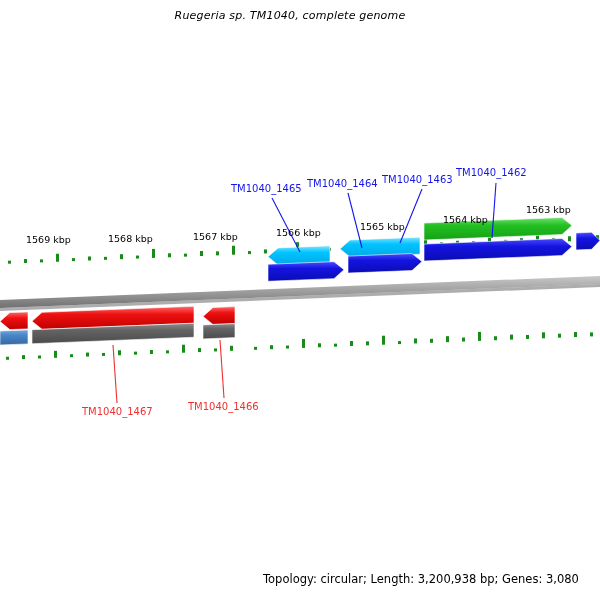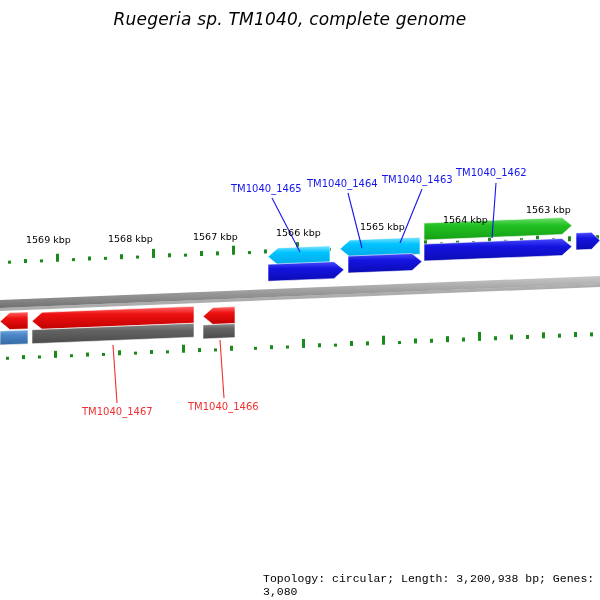--- a/index.html
+++ b/index.html
@@ -8,30 +8,30 @@
     background:#ffffff;
     font-family:"DejaVu Sans", sans-serif;
     overflow:hidden;
     position:relative;
   }
   #viewer{position:absolute;left:0;top:0;width:600px;height:600px;}
   .title{
     position:absolute;top:9px;left:0;width:580px;
     text-align:center;
     font-family:"DejaVu Sans", sans-serif;
-    font-size:17px;font-style:italic;color:#000;
+    font-size:11px;font-style:italic;color:#000;
     letter-spacing:0.2px;
   }
   .footer-left{
     position:absolute;left:14px;top:572px;
     font-size:11.5px;color:#000;
   }
   .footer-right{
     position:absolute;left:263px;top:572px;
-    font-size:11.5px;color:#000;font-family:Liberation Mono, monospace;
+    font-size:11.5px;color:#000;
   }
   svg{display:block;}
   .tick-label{font-family:"DejaVu Sans",sans-serif;font-size:9.5px;fill:#000;}
   .gene-label-fwd{font-family:"DejaVu Sans",sans-serif;font-size:10px;fill:#1515ee;}
   .gene-label-rev{font-family:"DejaVu Sans",sans-serif;font-size:10px;fill:#f03030;}
 </style>
 </head>
 <body>
 
 <div id="viewer">

